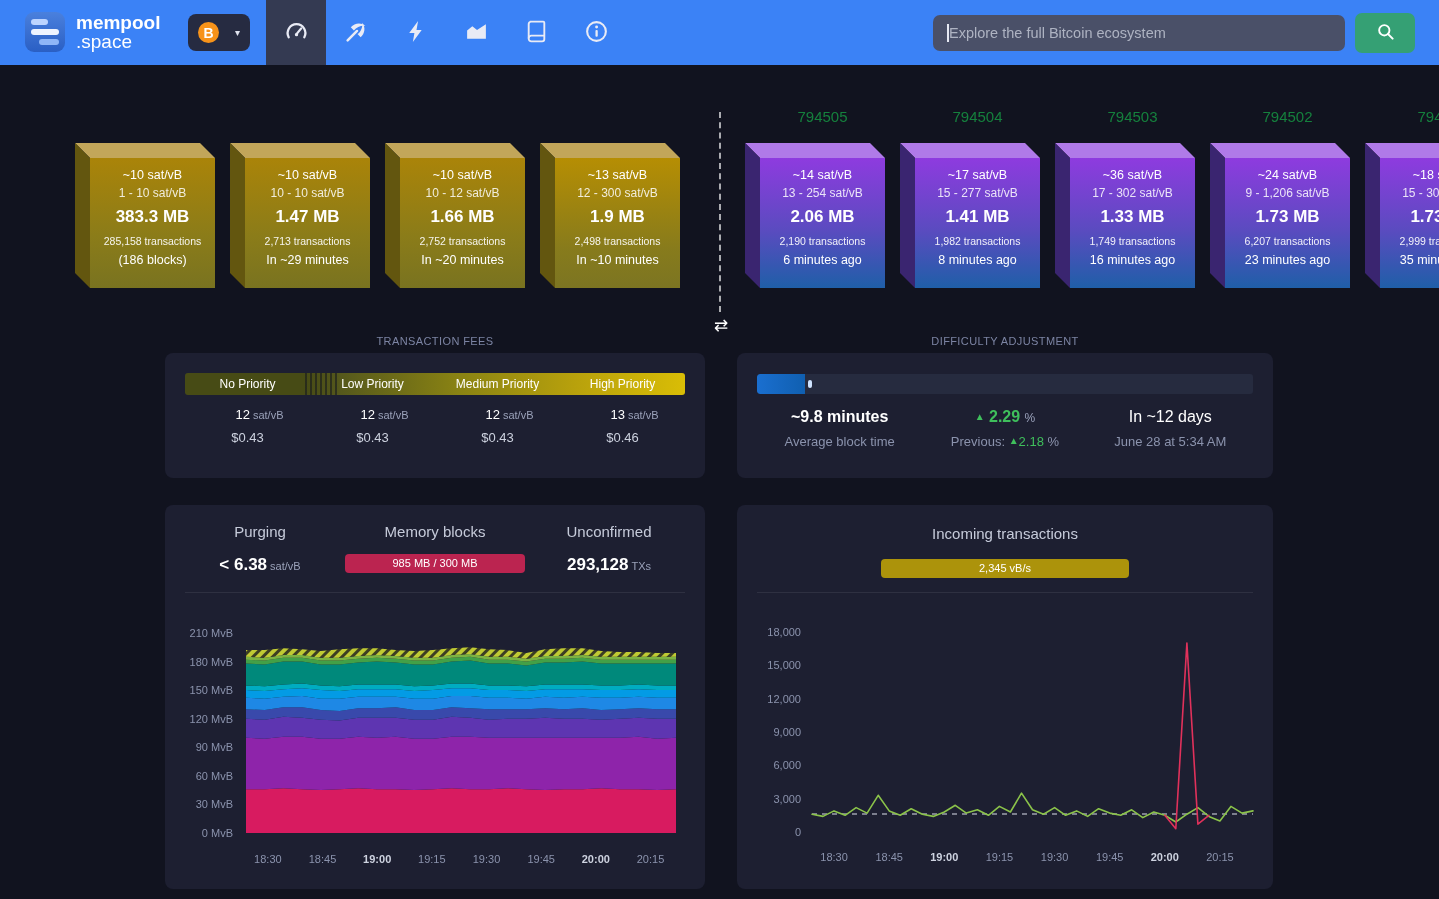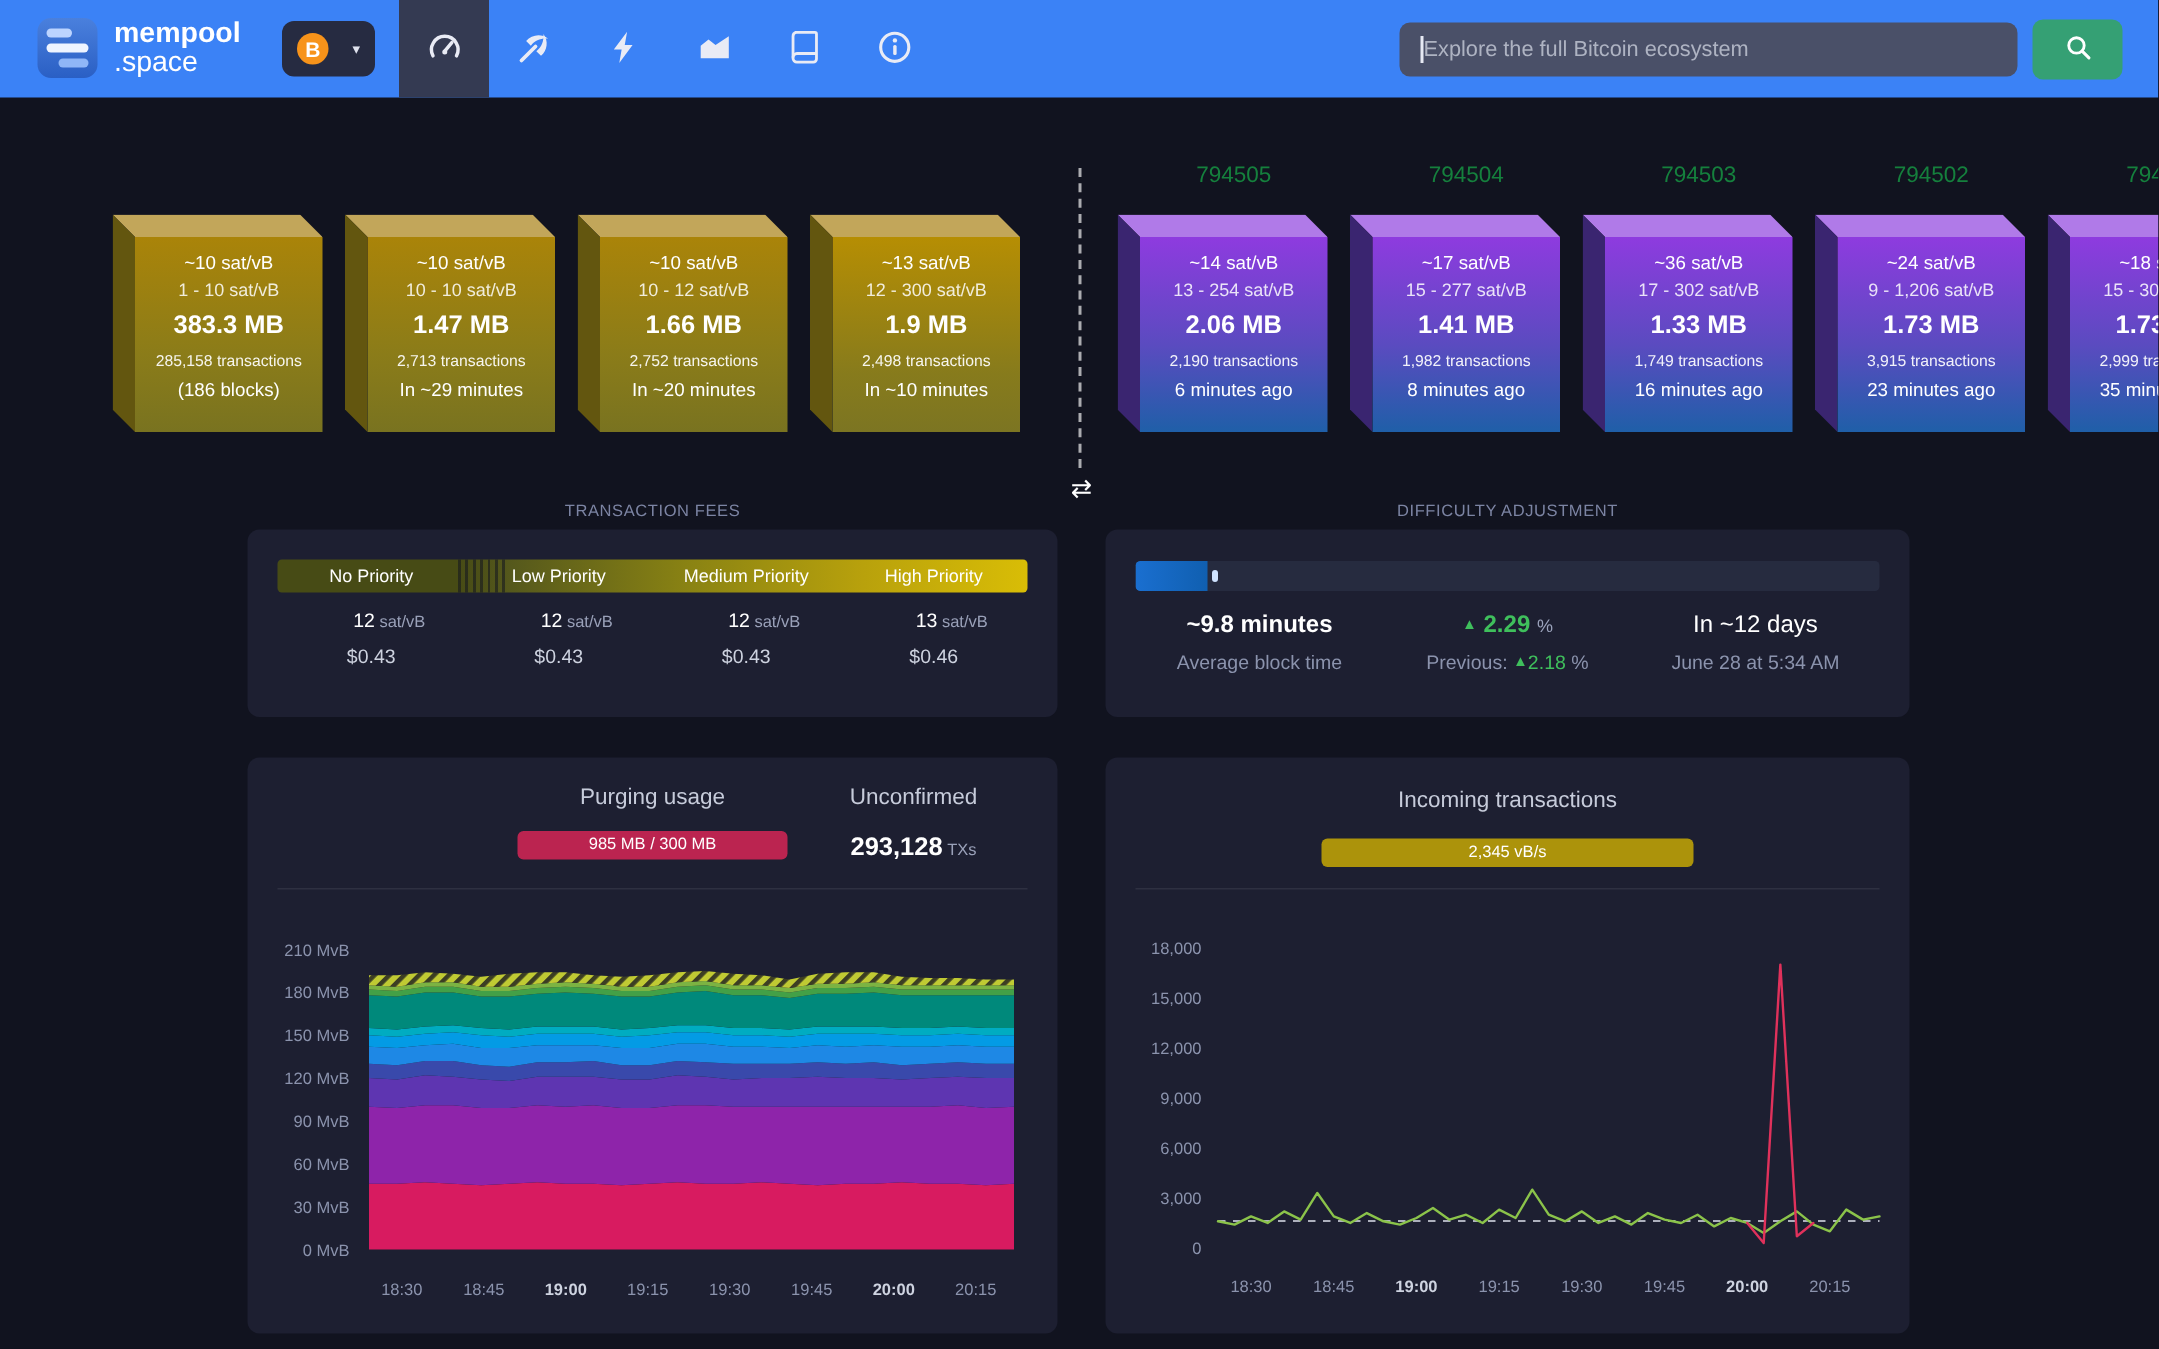--- a/index.html
+++ b/index.html
@@ -276,21 +276,21 @@
         <div class="b-time">16 minutes ago</div>
       </div>
     </div>
     <div class="block mined" style="left:1210px">
       <div class="face topf"></div>
       <div class="face sidef"></div>
       <div class="face front">
         <div class="b-medfee">~24 sat/vB</div>
         <div class="b-range">9 - 1,206 sat/vB</div>
         <div class="b-size">1.73 MB</div>
-        <div class="b-tx">3,915 transactions</div>
+        <div class="b-tx">6,207 transactions</div>
         <div class="b-time">23 minutes ago</div>
       </div>
     </div>
     <div class="block mined" style="left:1365px">
       <div class="face topf"></div>
       <div class="face sidef"></div>
       <div class="face front">
         <div class="b-medfee">~18 sat/vB</div>
         <div class="b-range">15 - 300 sat/vB</div>
         <div class="b-size">1.73 MB</div>
@@ -353,22 +353,26 @@
         </div>
       </div>
       <div class="diff-col">
         <div class="diff-big plain">In ~12 days</div>
         <div class="diff-sub">June 28 at 5:34 AM</div>
       </div>
     </div>
   </div>
 
   <div class="card" id="mempool-card">
+    <div class="stat-col" style="left:5px;width:180px">
+      <div class="stat-h">Purging</div>
+      <div class="stat-v"><span>&lt; 6.38</span><span class="stat-unit">sat/vB</span></div>
+    </div>
     <div class="stat-col" style="left:180px;width:180px">
-      <div class="stat-h">Purging usage</div>
+      <div class="stat-h">Memory blocks</div>
       <div class="mem-pill">985 MB / 300 MB</div>
     </div>
     <div class="stat-col" style="left:355px;width:178px">
       <div class="stat-h">Unconfirmed</div>
       <div class="stat-v"><span>293,128</span><span class="stat-unit">TXs</span></div>
     </div>
     <div class="card-divider"></div>
     <svg class="chart-svg" id="mempool-chart-svg" width="540" height="384" viewBox="0 0 540 384">
       <defs>
         <pattern id="hatch" patternUnits="userSpaceOnUse" width="7" height="7" patternTransform="rotate(45)">

